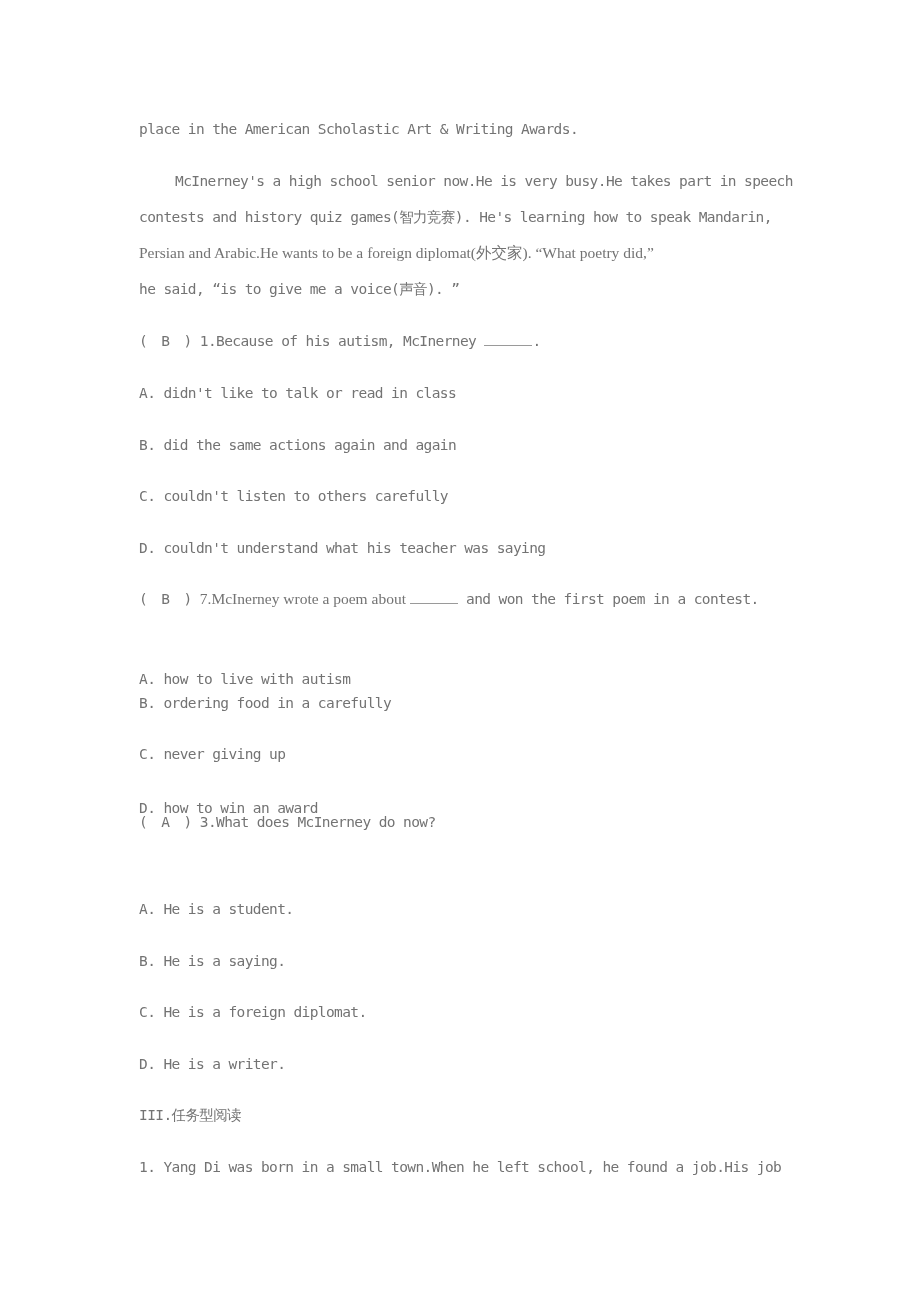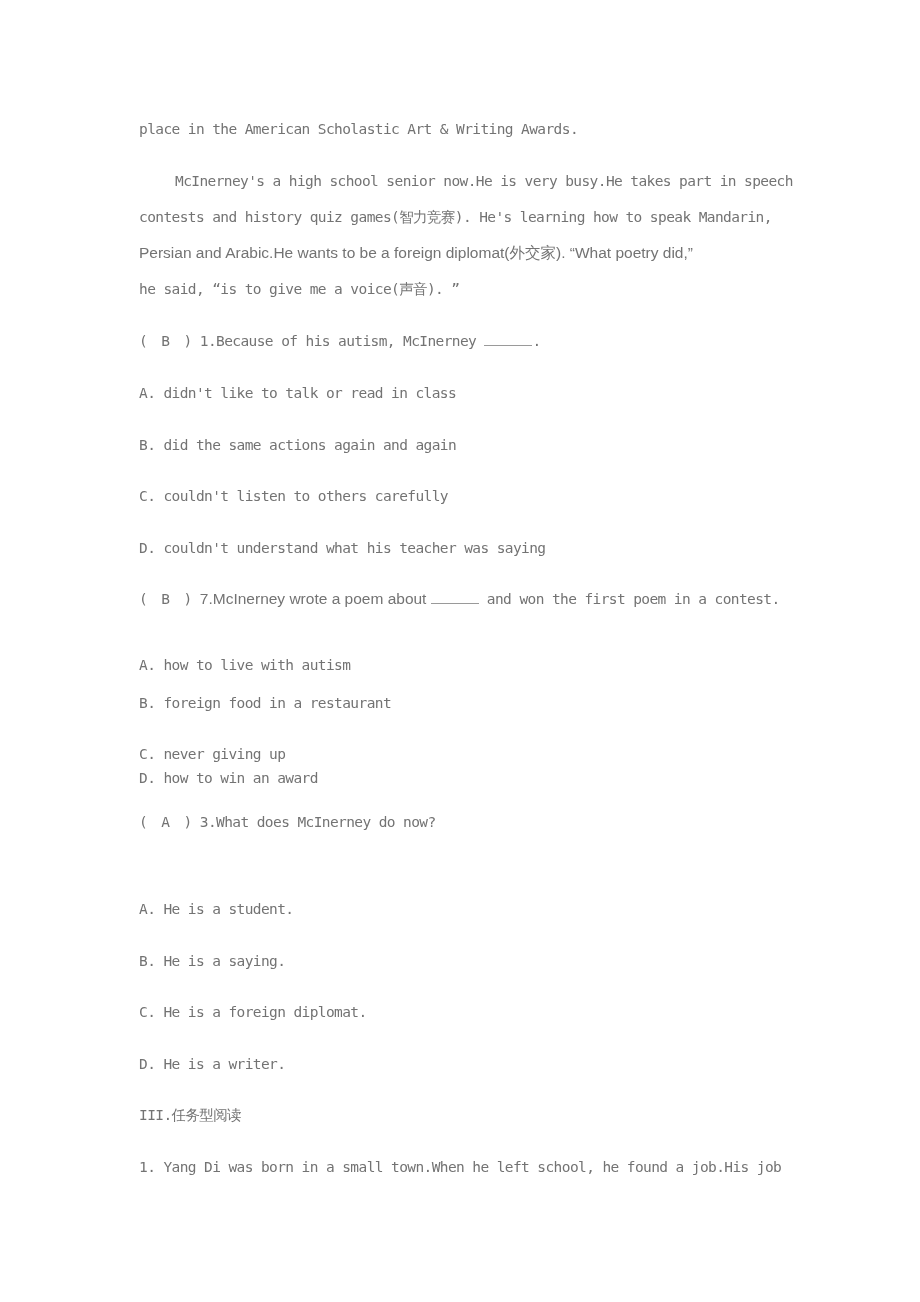--- a/index.html
+++ b/index.html
@@ -4,21 +4,21 @@
   <style>
     html, body { margin: 0; padding: 0; background: #ffffff; }
     body { width: 920px; height: 1302px; position: relative; overflow: hidden; }
     .page { position: absolute; left: 139px; top: 0; width: 650px; }
     .line {
       position: absolute; left: 0; white-space: nowrap;
       font-family: "DejaVu Sans Mono", "Liberation Mono", monospace;
       font-size: 14.5px; color: #737373; letter-spacing: -0.6px;
       line-height: 20px;
     }
-    .serif { font-family: Liberation Sans, sans-serif; font-size: 15.5px; letter-spacing: 0; }
+    .serif { font-family: Liberation Serif, serif; font-size: 15.5px; letter-spacing: 0; }
     .blank { display: inline-block; width: 48px; border-bottom: 1px solid #9a9a9a; height: 12px; vertical-align: baseline; }
     .indent { padding-left: 36px; }
   </style>
 </head>
 <body>
 
 <div class="page">
   <div class="line" style="top:119px">place in the American Scholastic Art &amp; Writing Awards.</div>
 
   <div class="line indent" style="top:171px">McInerney's a high school senior now.He is very busy.He takes part in speech</div>
@@ -36,24 +36,24 @@
   <div class="line" style="top:435px">B. did the same actions again and again</div>
   <div class="line" style="top:486px">C. couldn't listen to others carefully</div>
   <div class="line" style="top:538px">D. couldn't understand what his teacher was saying</div>
 
   <div class="line" style="top:589px">
     <span>( </span>
     <span style="padding:0 6px">B</span>
     <span> )</span>
     <span class="serif">7.McInerney wrote a poem about </span><span class="blank"></span><span> and won the first poem in a contest.</span>
   </div>
-  <div class="line" style="top:655px">A. how to live with autism</div>
-  <div class="line" style="top:693px">B. foreign food in a restaurant</div>
+  <div class="line" style="top:669px">A. how to live with autism</div>
+  <div class="line" style="top:693px">B. ordering food in a carefully</div>
   <div class="line" style="top:744px">C. never giving up</div>
-  <div class="line" style="top:768px">D. how to win an award</div>
+  <div class="line" style="top:798px">D. how to win an award</div>
 
   <div class="line" style="top:812px">
     <span>( </span>
     <span style="padding:0 6px">A</span>
     <span> )</span>
     <span>3.What does McInerney do now?</span>
   </div>
   <div class="line" style="top:899px">A. He is a student.</div>
   <div class="line" style="top:951px">B. He is a saying.</div>
   <div class="line" style="top:1002px">C. He is a foreign diplomat.</div>

